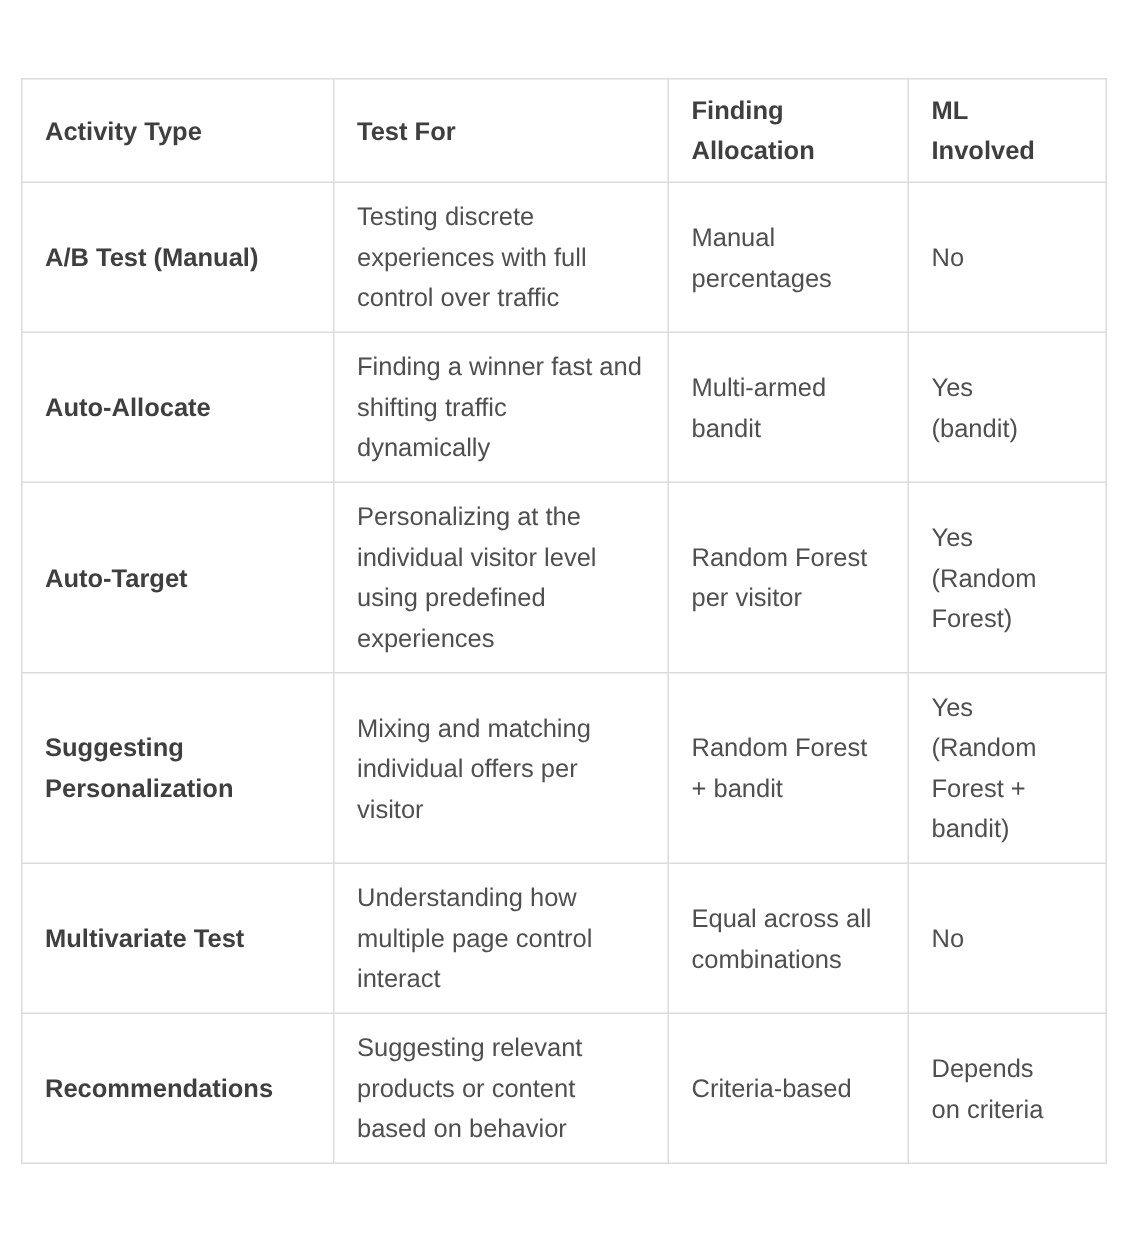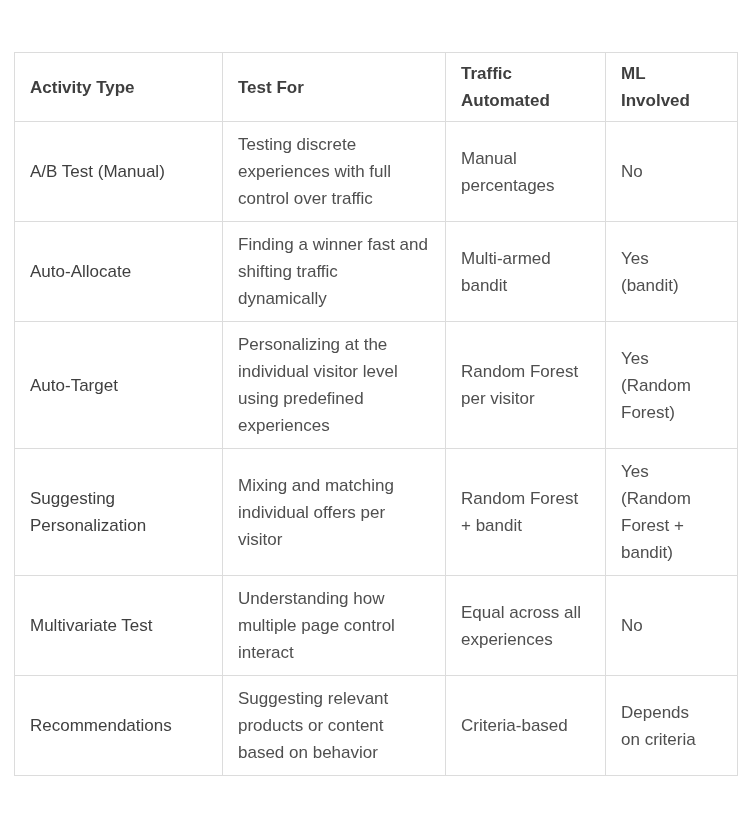--- a/index.html
+++ b/index.html
@@ -44,21 +44,21 @@
     font-weight: 700;
     color: var(--strong-text);
     padding: 7px 15px;
   }
   td {
     font-weight: 400;
     color: var(--body-text);
     padding: 9px 15px;
   }
   td.col-activity {
-    font-weight: 400;
+    font-weight: 700;
     color: var(--strong-text);
     padding-right: 30px;
   }
   th.col-ml, td.col-ml {
     padding-right: 36px;
   }
 </style>
 </head>
 <body>
 
@@ -67,21 +67,21 @@
     <colgroup>
       <col class="c1">
         <col class="c2">
         <col class="c3">
         <col class="c4">
     </colgroup>
     <thead>
       <tr>
         <th class="col-activity">Activity Type</th>
         <th class="col-best-for">Test For</th>
-        <th class="col-traffic">Traffic Automated</th>
+        <th class="col-traffic">Finding Allocation</th>
         <th class="col-ml">ML Involved</th>
       </tr>
     </thead>
     <tbody>
       <tr>
         <td class="col-activity">A/B Test (Manual)</td>
         <td class="col-best-for">Testing discrete experiences with full control over traffic</td>
         <td class="col-traffic">Manual percentages</td>
         <td class="col-ml">No</td>
       </tr>
@@ -99,21 +99,21 @@
       </tr>
       <tr>
         <td class="col-activity">Suggesting Personalization</td>
         <td class="col-best-for">Mixing and matching individual offers per visitor</td>
         <td class="col-traffic">Random Forest + bandit</td>
         <td class="col-ml">Yes (Random Forest + bandit)</td>
       </tr>
       <tr>
         <td class="col-activity">Multivariate Test</td>
         <td class="col-best-for">Understanding how multiple page control interact</td>
-        <td class="col-traffic">Equal across all experiences</td>
+        <td class="col-traffic">Equal across all combinations</td>
         <td class="col-ml">No</td>
       </tr>
       <tr>
         <td class="col-activity">Recommendations</td>
         <td class="col-best-for">Suggesting relevant products or content based on behavior</td>
         <td class="col-traffic">Criteria-based</td>
         <td class="col-ml">Depends on criteria</td>
       </tr>
     </tbody>
   </table>

